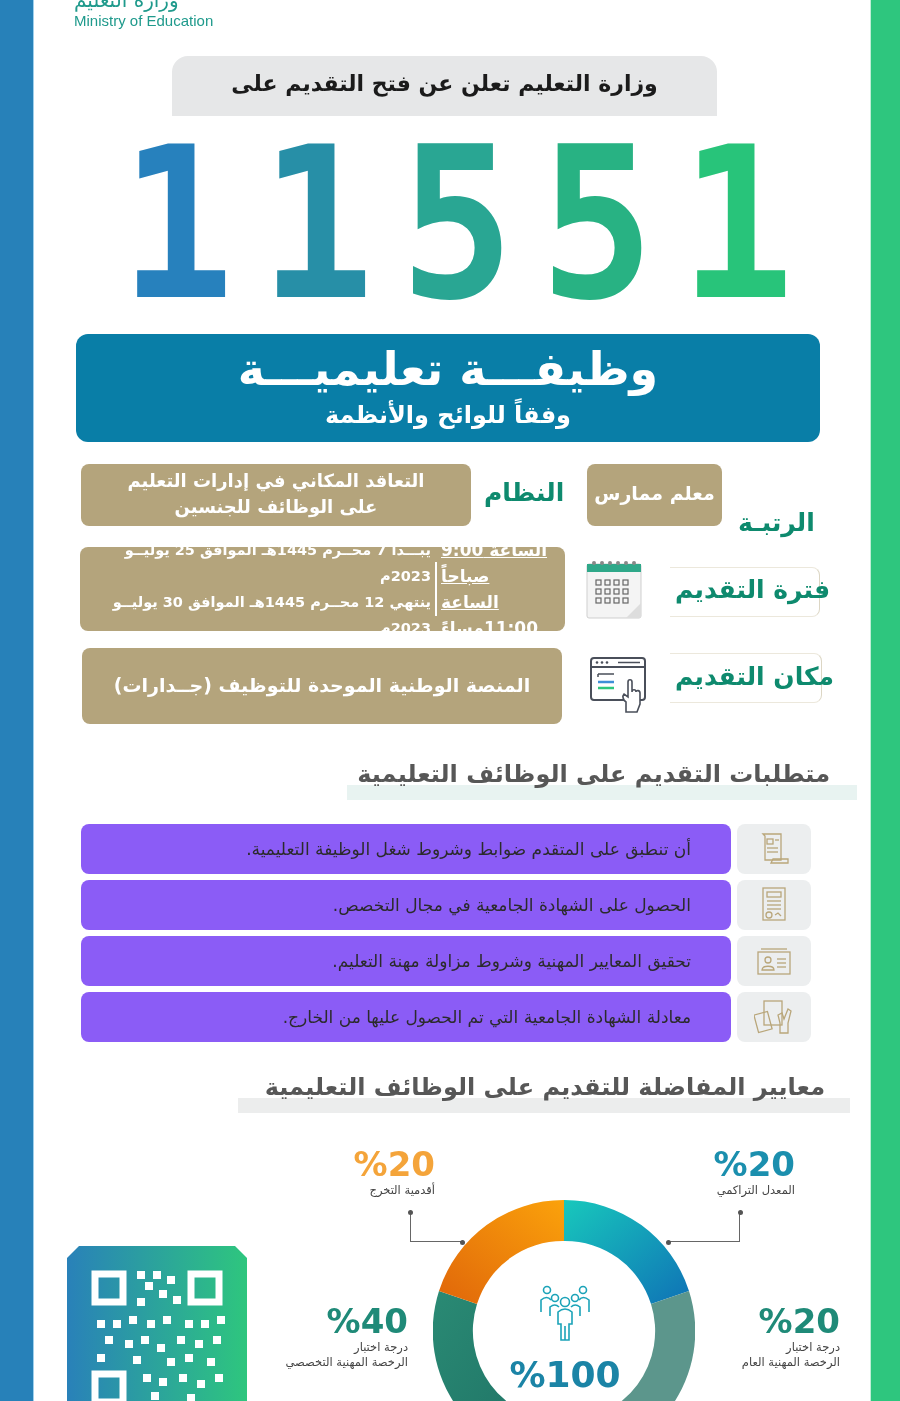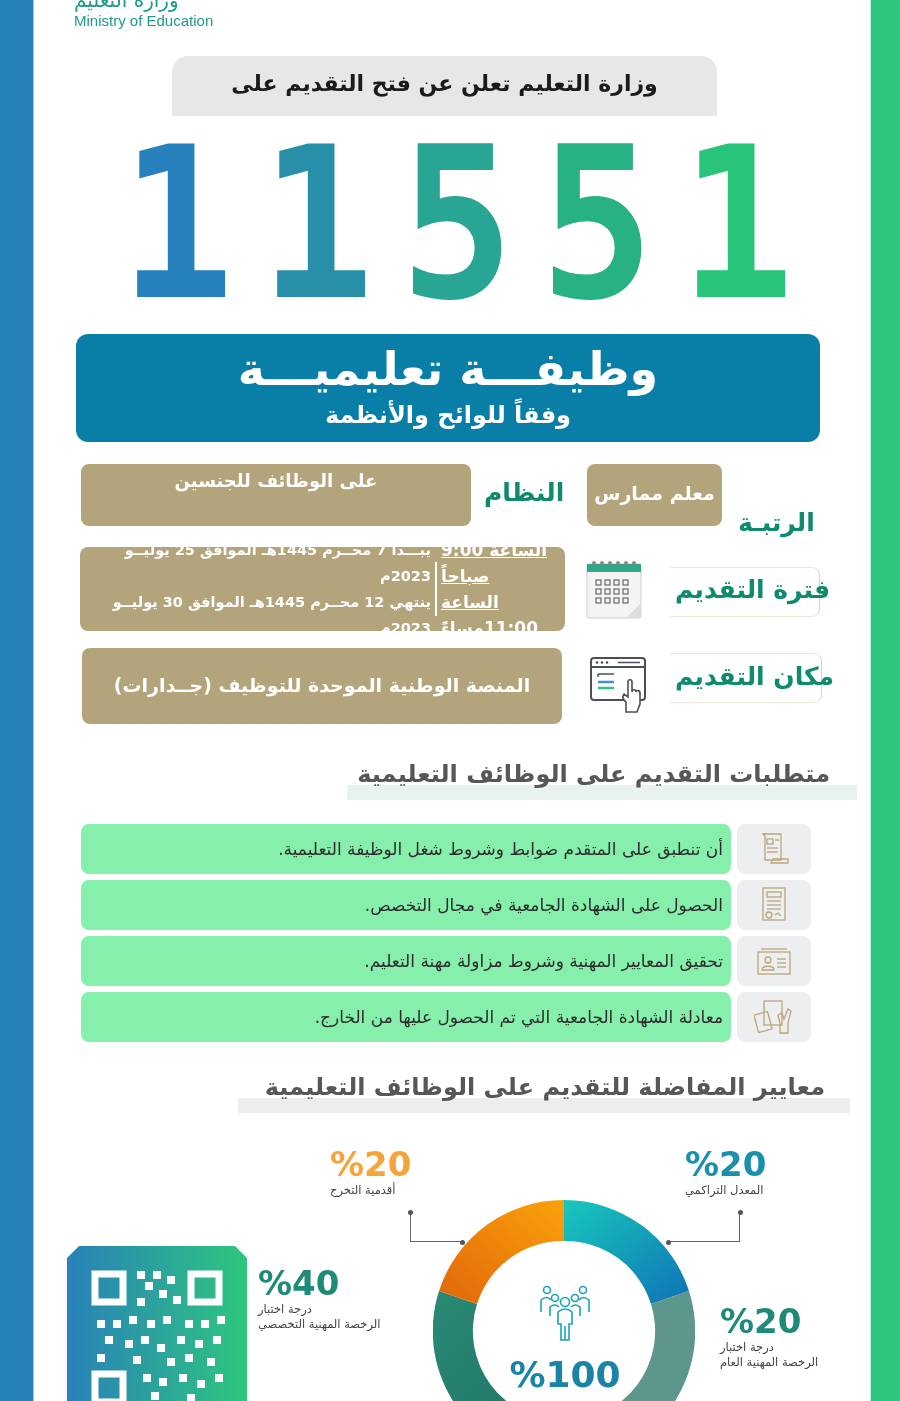--- a/index.html
+++ b/index.html
@@ -49,23 +49,23 @@
   .sec-title { position: absolute; direction: rtl; font-size: 24px; font-weight: bold; color: #575757; }
   .sec-bar { position: absolute; height: 15px; }
   .req-title { left: 340px; top: 760px; width: 490px; text-align: right; }
   .req-bar { left: 347px; top: 785px; width: 510px; background: #e8f3f1; }
   .crit-title { left: 240px; top: 1073px; width: 585px; text-align: right; }
   .crit-bar { left: 238px; top: 1098px; width: 612px; background: #eceded; }
 
   .req-list { position: absolute; left: 81px; top: 824px; width: 730px; }
   .req-row { display: flex; flex-direction: row-reverse; height: 50px; margin-bottom: 6px; }
   .req-icon { width: 74px; height: 50px; background: #eceeef; border-radius: 8px; margin-left: 6px; display: flex; align-items: center; justify-content: center; }
-  .req-text { flex: 1; background: #86efac; border-radius: 8px; direction: rtl; text-align: right; padding-right: 8px; font-size: 17px; line-height: 50px; color: #2b2b2b; }
-
-  .crit { position: absolute; text-align: left; direction: rtl; }
+  .req-text { flex: 1; background: #8b5cf6; border-radius: 8px; direction: rtl; text-align: right; padding-right: 40px; font-size: 17px; line-height: 50px; color: #2b2b2b; }
+
+  .crit { position: absolute; text-align: right; direction: rtl; }
   .crit .pct { font-size: 34px; font-weight: bold; line-height: 38px; }
   .crit .lbl { font-size: 11.5px; color: #444; line-height: 15px; }
 
   .leader { position: absolute; border-color: #666; border-style: solid; }
   .dot { position: absolute; width: 5px; height: 5px; border-radius: 50%; background: #555; }
 
   .donut { position: absolute; left: 433px; top: 1200px; width: 262px; height: 262px; }
   .donut-center { position: absolute; left: 490px; top: 1282px; width: 150px; text-align: center; }
   .donut-center .pct { font-size: 36px; font-weight: bold; color: #1b84a6; margin-top: 8px; }
 
@@ -94,20 +94,21 @@
 
 <div class="jobbanner">
   <div class="t1">وظيفـــة تعليميـــة</div>
   <div class="t2">وفقاً للوائح والأنظمة</div>
 </div>
 
 <div class="label-green rank-label">الرتبـة</div>
 <div class="goldbox rank-box">معلم ممارس</div>
 <div class="label-green system-label">النظام</div>
 <div class="goldbox system-box">
+  <div>التعاقد المكاني في إدارات التعليم</div>
   <div>على الوظائف للجنسين</div>
 </div>
 
 <div class="goldbox period-box">
   <div class="dates">
     <div>يبـــدأ 7 محــرم 1445هـ الموافق 25 يوليــو 2023م</div>
     <div>ينتهي 12 محــرم 1445هـ الموافق 30 يوليــو 2023م</div>
   </div>
   <div class="sep"></div>
   <div class="times">
@@ -229,21 +230,21 @@
 <div class="sec-title crit-title">معايير المفاضلة للتقديم على الوظائف التعليمية</div>
 
 <div class="crit" style="left:685px;top:1145px;width:110px;">
   <div class="pct" style="color:#1b8fae">%20</div>
   <div class="lbl">المعدل التراكمي</div>
 </div>
 <div class="crit" style="left:330px;top:1145px;width:105px;">
   <div class="pct" style="color:#f4a43a">%20</div>
   <div class="lbl">أقدمية التخرج</div>
 </div>
-<div class="crit" style="left:258px;top:1264px;width:150px;">
+<div class="crit" style="left:258px;top:1302px;width:150px;">
   <div class="pct" style="color:#1f8a78">%40</div>
   <div class="lbl">درجة اختبار</div>
   <div class="lbl">الرخصة المهنية التخصصي</div>
 </div>
 <div class="crit" style="left:720px;top:1302px;width:120px;">
   <div class="pct" style="color:#1f8a78">%20</div>
   <div class="lbl">درجة اختبار</div>
   <div class="lbl">الرخصة المهنية العام</div>
 </div>
 

